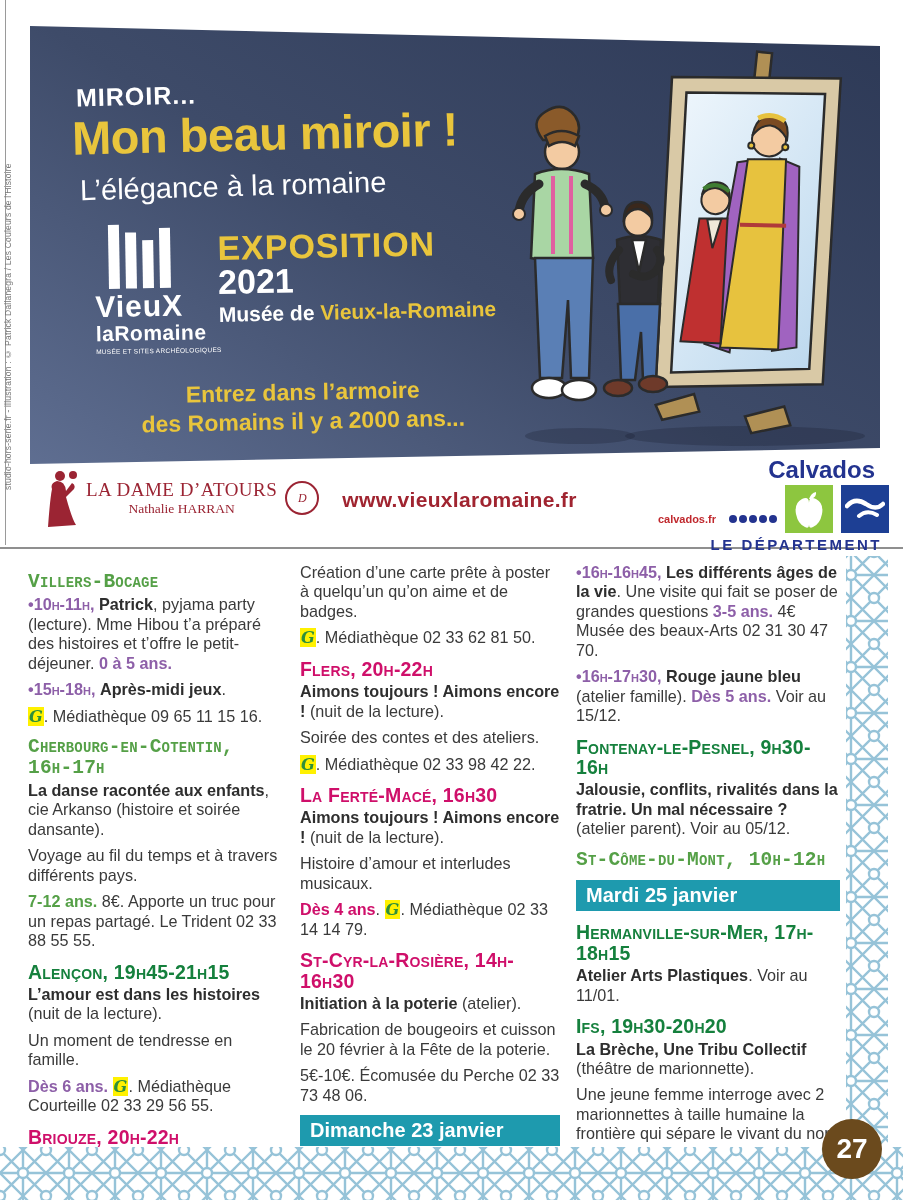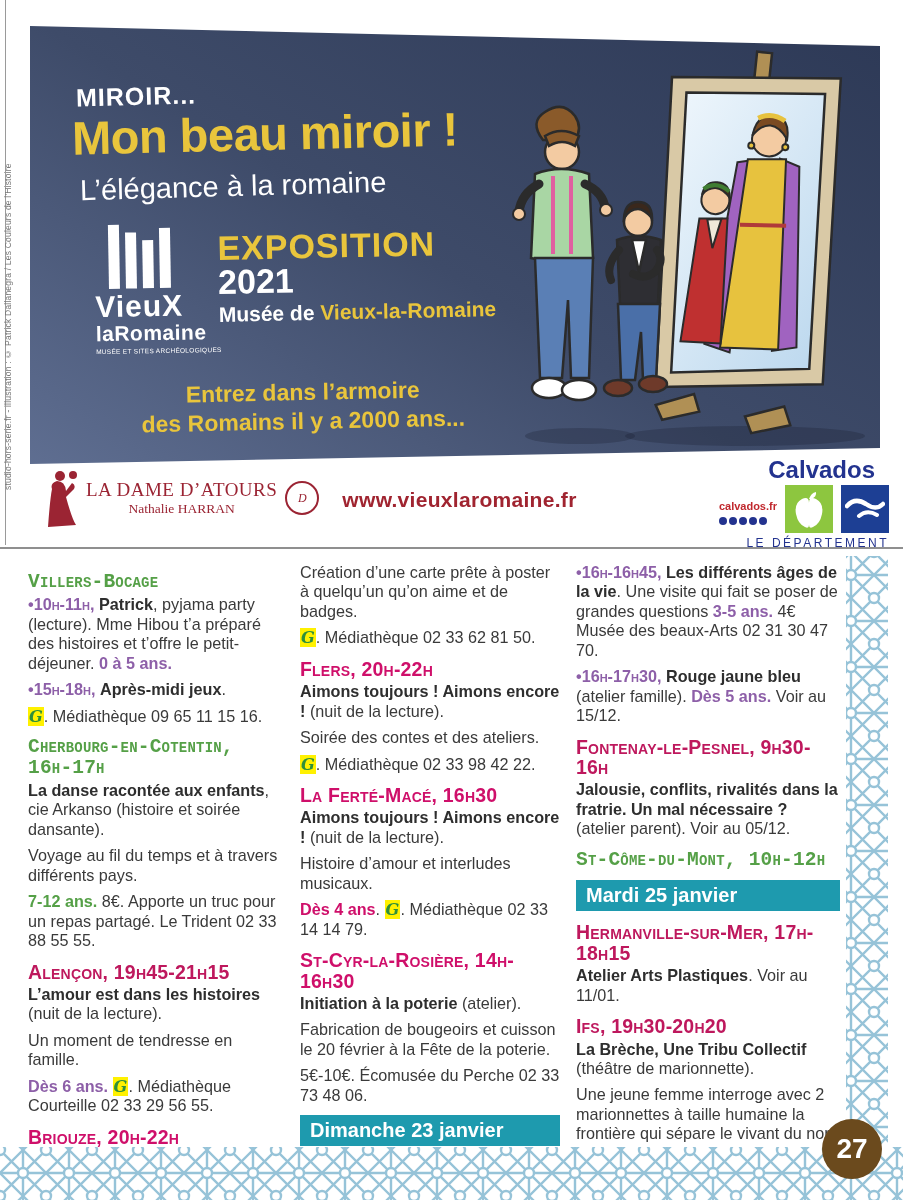--- a/index.html
+++ b/index.html
@@ -38,40 +38,40 @@
   
   .partners{position:absolute;left:8px;top:458px;width:903px;height:88px;}
   .dame{position:absolute;left:36px;top:10px;display:flex;align-items:center;gap:8px;color:#9b2433;font-family:"Liberation Serif",serif;}
   .dame-t1{font-size:19px;letter-spacing:0.5px;}
   .dame-t2{font-size:13.5px;text-align:center;}
   .dame-seal{width:30px;height:30px;border:2px solid #9b2433;border-radius:50%;display:flex;align-items:center;justify-content:center;color:#9b2433;font-size:12px;font-style:italic;}
   .site{position:absolute;left:0;right:0;top:30px;text-align:center;color:#a02430;font-size:21px;font-weight:800;letter-spacing:0.3px;}
   .cal{position:absolute;right:22px;top:0;display:flex;flex-direction:column;align-items:flex-end;}
   .cal-name{color:#23338f;font-size:24px;font-weight:800;margin-right:14px;line-height:1;}
   .cal-row{display:flex;align-items:flex-end;gap:8px;margin-top:3px;}
-  .cal-left{display:flex;flex-direction:column;align-items:flex-start;gap:5px;margin-bottom:8px;}
+  .cal-left{display:flex;align-items:center;gap:13px;margin-bottom:8px;}
   .cal-url{color:#c0282d;font-size:11px;font-weight:700;}
   .cal-social{display:flex;gap:2px;}
   .cal-social i{width:8px;height:8px;border-radius:50%;background:#23338f;display:block;}
   .sq{width:48px;height:48px;display:flex;align-items:center;justify-content:center;}
   .sq-green{background:#8dc63f;}
   .sq-blue{background:#1d3f94;}
-  .cal-dept{color:#23338f;font-size:12px;letter-spacing:2.5px;margin-top:3px;margin-right:0;font-weight:400;}
+  .cal-dept{color:#23338f;font-size:15px;letter-spacing:2.5px;margin-top:3px;margin-right:7px;font-weight:700;}
   
   .credit{position:absolute;left:3px;top:150px;height:340px;writing-mode:vertical-rl;transform:rotate(180deg);font-size:8.5px;color:#777;letter-spacing:0.2px;}
   
   .cols{position:absolute;left:28px;top:563px;display:flex;gap:16px;}
   .col{font-size:16.2px;color:#3a3a3a;line-height:1.2;}
   .col-1{width:256px;}
   .col-2{width:260px;}
   .col-3{width:264px;}
   .h{font-weight:700;font-size:19.5px;font-variant:small-caps;letter-spacing:0.2px;line-height:1.05;margin:11px 0 3px;}
   .col .h:first-child{margin-top:9px;}
   .h-green{color:#55a047;font-family:Liberation Mono, monospace;}
-  .h-purple{color:#be185d;}
+  .h-purple{color:#15803d;}
   .h-pink{color:#cf0f6a;}
   .para{margin:0 0 7px;}
   .s-time{color:#8d5fa8;font-weight:700;font-variant:small-caps;}
   .s-bold{font-weight:700;color:#2e2e2e;}
   .s-purple{color:#8d5fa8;font-weight:700;}
   .s-green{color:#55a047;font-weight:700;margin-top:39px;}
   .s-pink{color:#cf0f6a;font-weight:700;}
   .s-g{background:#fff100;color:#2f8f3a;font-style:italic;font-weight:700;font-family:"DejaVu Serif",serif;padding:0 1px;}
   .date-banner{background:#1e9aae;color:#fff;font-weight:700;font-size:20px;padding:3px 6px 4px 10px;margin:10px 0 9px;}
   

